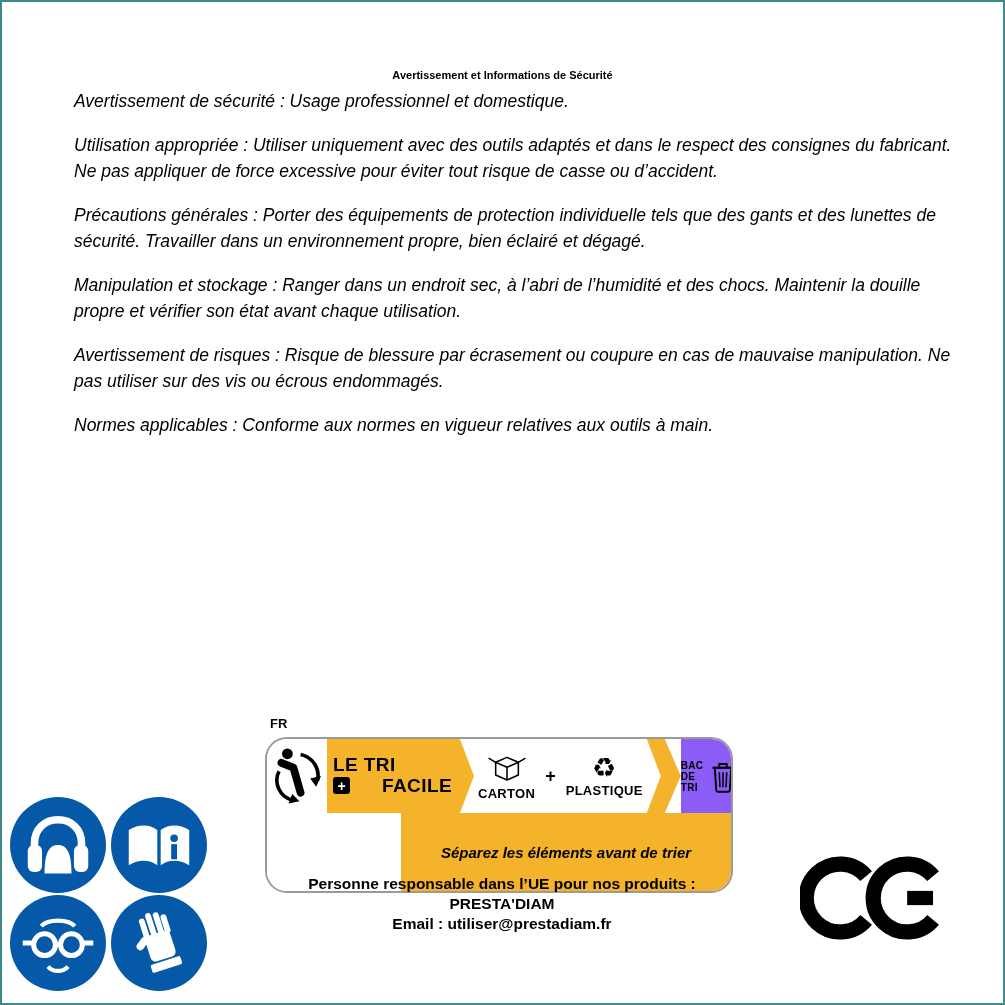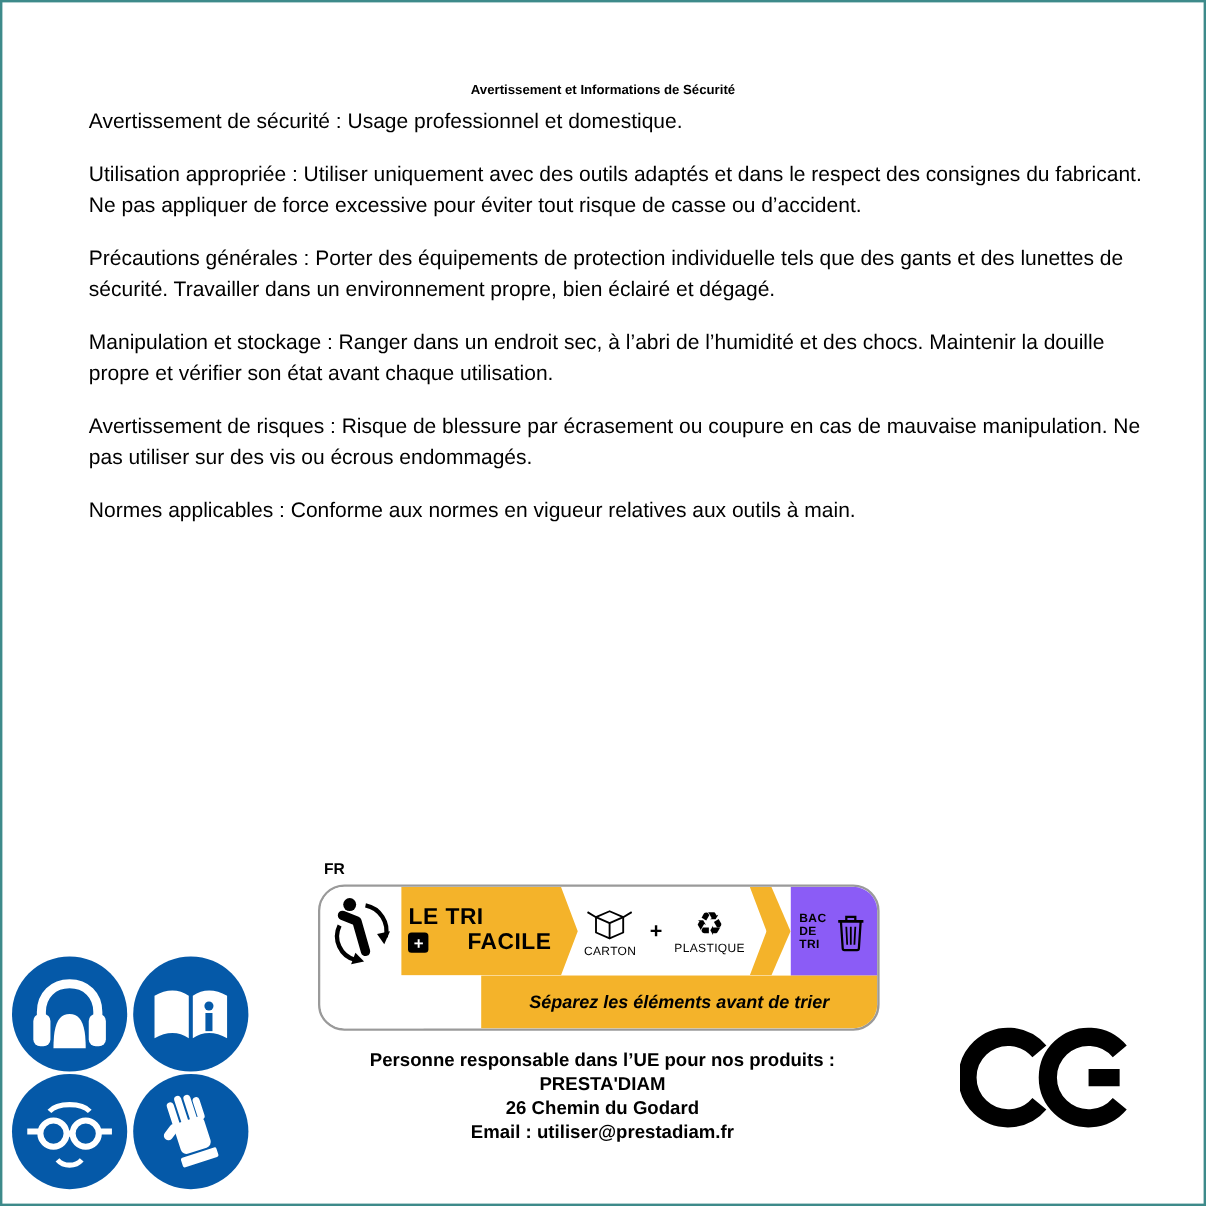--- a/index.html
+++ b/index.html
@@ -17,21 +17,21 @@
   .doc-title {
     position:absolute; top:26px; left:0; right:0;
     text-align:center;
     font-size:11px; font-weight:bold;margin-top:41px;
   }
 
   .content {
     position:absolute; top:86px; left:72px; width:895px;
     font-size:17.5px; line-height:26px;
   }
-  .content p { margin:0 0 18px 0; }
+  .content p { margin:0 0 18px 0;font-style:italic; }
   .content p.gap-top { margin-top:44px; }
 
   
   .signs-grid {
     position:absolute; left:8px; top:795px;
     display:grid; grid-template-columns:96px 96px; grid-auto-rows:96px;
     column-gap:5px; row-gap:2px;
   }
   .sign {
     width:96px; height:96px; border-radius:50%;
@@ -40,21 +40,21 @@
   }
   .sign svg { width:84px; height:84px; }
 
   
   .fr-label {
     position:absolute; left:268px; top:714px;
     font-size:13px; font-weight:bold;
   }
   .banner {
     position:absolute; left:263px; top:735px;
-    width:468px; height:122px;
+    width:468px; height:156px;
     background:#fff;
     border:2px solid #9a9a9a;
     border-radius:22px;
     overflow:hidden;
     display:flex; flex-direction:column;justify-content:space-between;
   }
   .banner-top { height:74px; display:flex; align-items:stretch; }
   .triman-cell { width:86px; display:flex; align-items:center; justify-content:center; background:#fff; }
   .triman-cell svg { width:60px; height:60px; }
 
@@ -73,21 +73,21 @@
   }
   .brand-facile { font-size:19px; font-weight:800; letter-spacing:0.4px;margin-left:29px; }
 
   .white-chevron {
     flex:1; height:100%; background:#fff;
     clip-path:polygon(0 0, calc(100% - 14px) 0, 100% 50%, calc(100% - 14px) 100%, 0 100%, 14px 50%);
     display:flex; align-items:center; justify-content:center; gap:10px;
     padding:0 18px;
   }
   .mat { display:flex; flex-direction:column; align-items:center; gap:1px; }
-  .mat-label { font-size:10px; font-weight:400; letter-spacing:0.3px; }
+  .mat-label { font-size:13px; font-weight:700; letter-spacing:0.3px; }
   .mat-plus { font-size:18px; font-weight:700; }
   .recycle-glyph { font-size:27px; line-height:28px; }
 
   .bac-cell {
     width:92px; background:#8b5cf6;
     display:flex; align-items:center; justify-content:center; gap:5px;
   }
   .bac-text { font-size:10px; font-weight:800; line-height:11px; letter-spacing:0.3px; }
   .bac-cell svg { width:30px; height:40px; }
 
@@ -224,21 +224,20 @@
       <div class="spacer"></div>
       <div class="tagline-strip">
         <span class="tagline">Séparez les éléments avant de trier</span>
       </div>
     </div>
   </div>
 
   <div class="address">
     <div>Personne responsable dans l’UE pour nos produits :</div>
     <div>PRESTA'DIAM</div>
-    <div>26 Chemin du Godard</div>
     <div>Email : utiliser@prestadiam.fr</div>
   </div>
 
   <div class="ce-wrap">
     <svg viewBox="0 0 168 100">
       <path d="M 74.1 25.6 A 38 38 0 1 0 74.1 74.4" fill="none" stroke="#000" stroke-width="17" stroke-linecap="butt"></path>
       <path d="M 149.1 25.6 A 38 38 0 1 0 149.1 74.4" fill="none" stroke="#000" stroke-width="17" stroke-linecap="butt"></path>
       <path d="M 120 50 H 149" fill="none" stroke="#000" stroke-width="16" stroke-linecap="butt"></path>
     </svg>
   </div>

